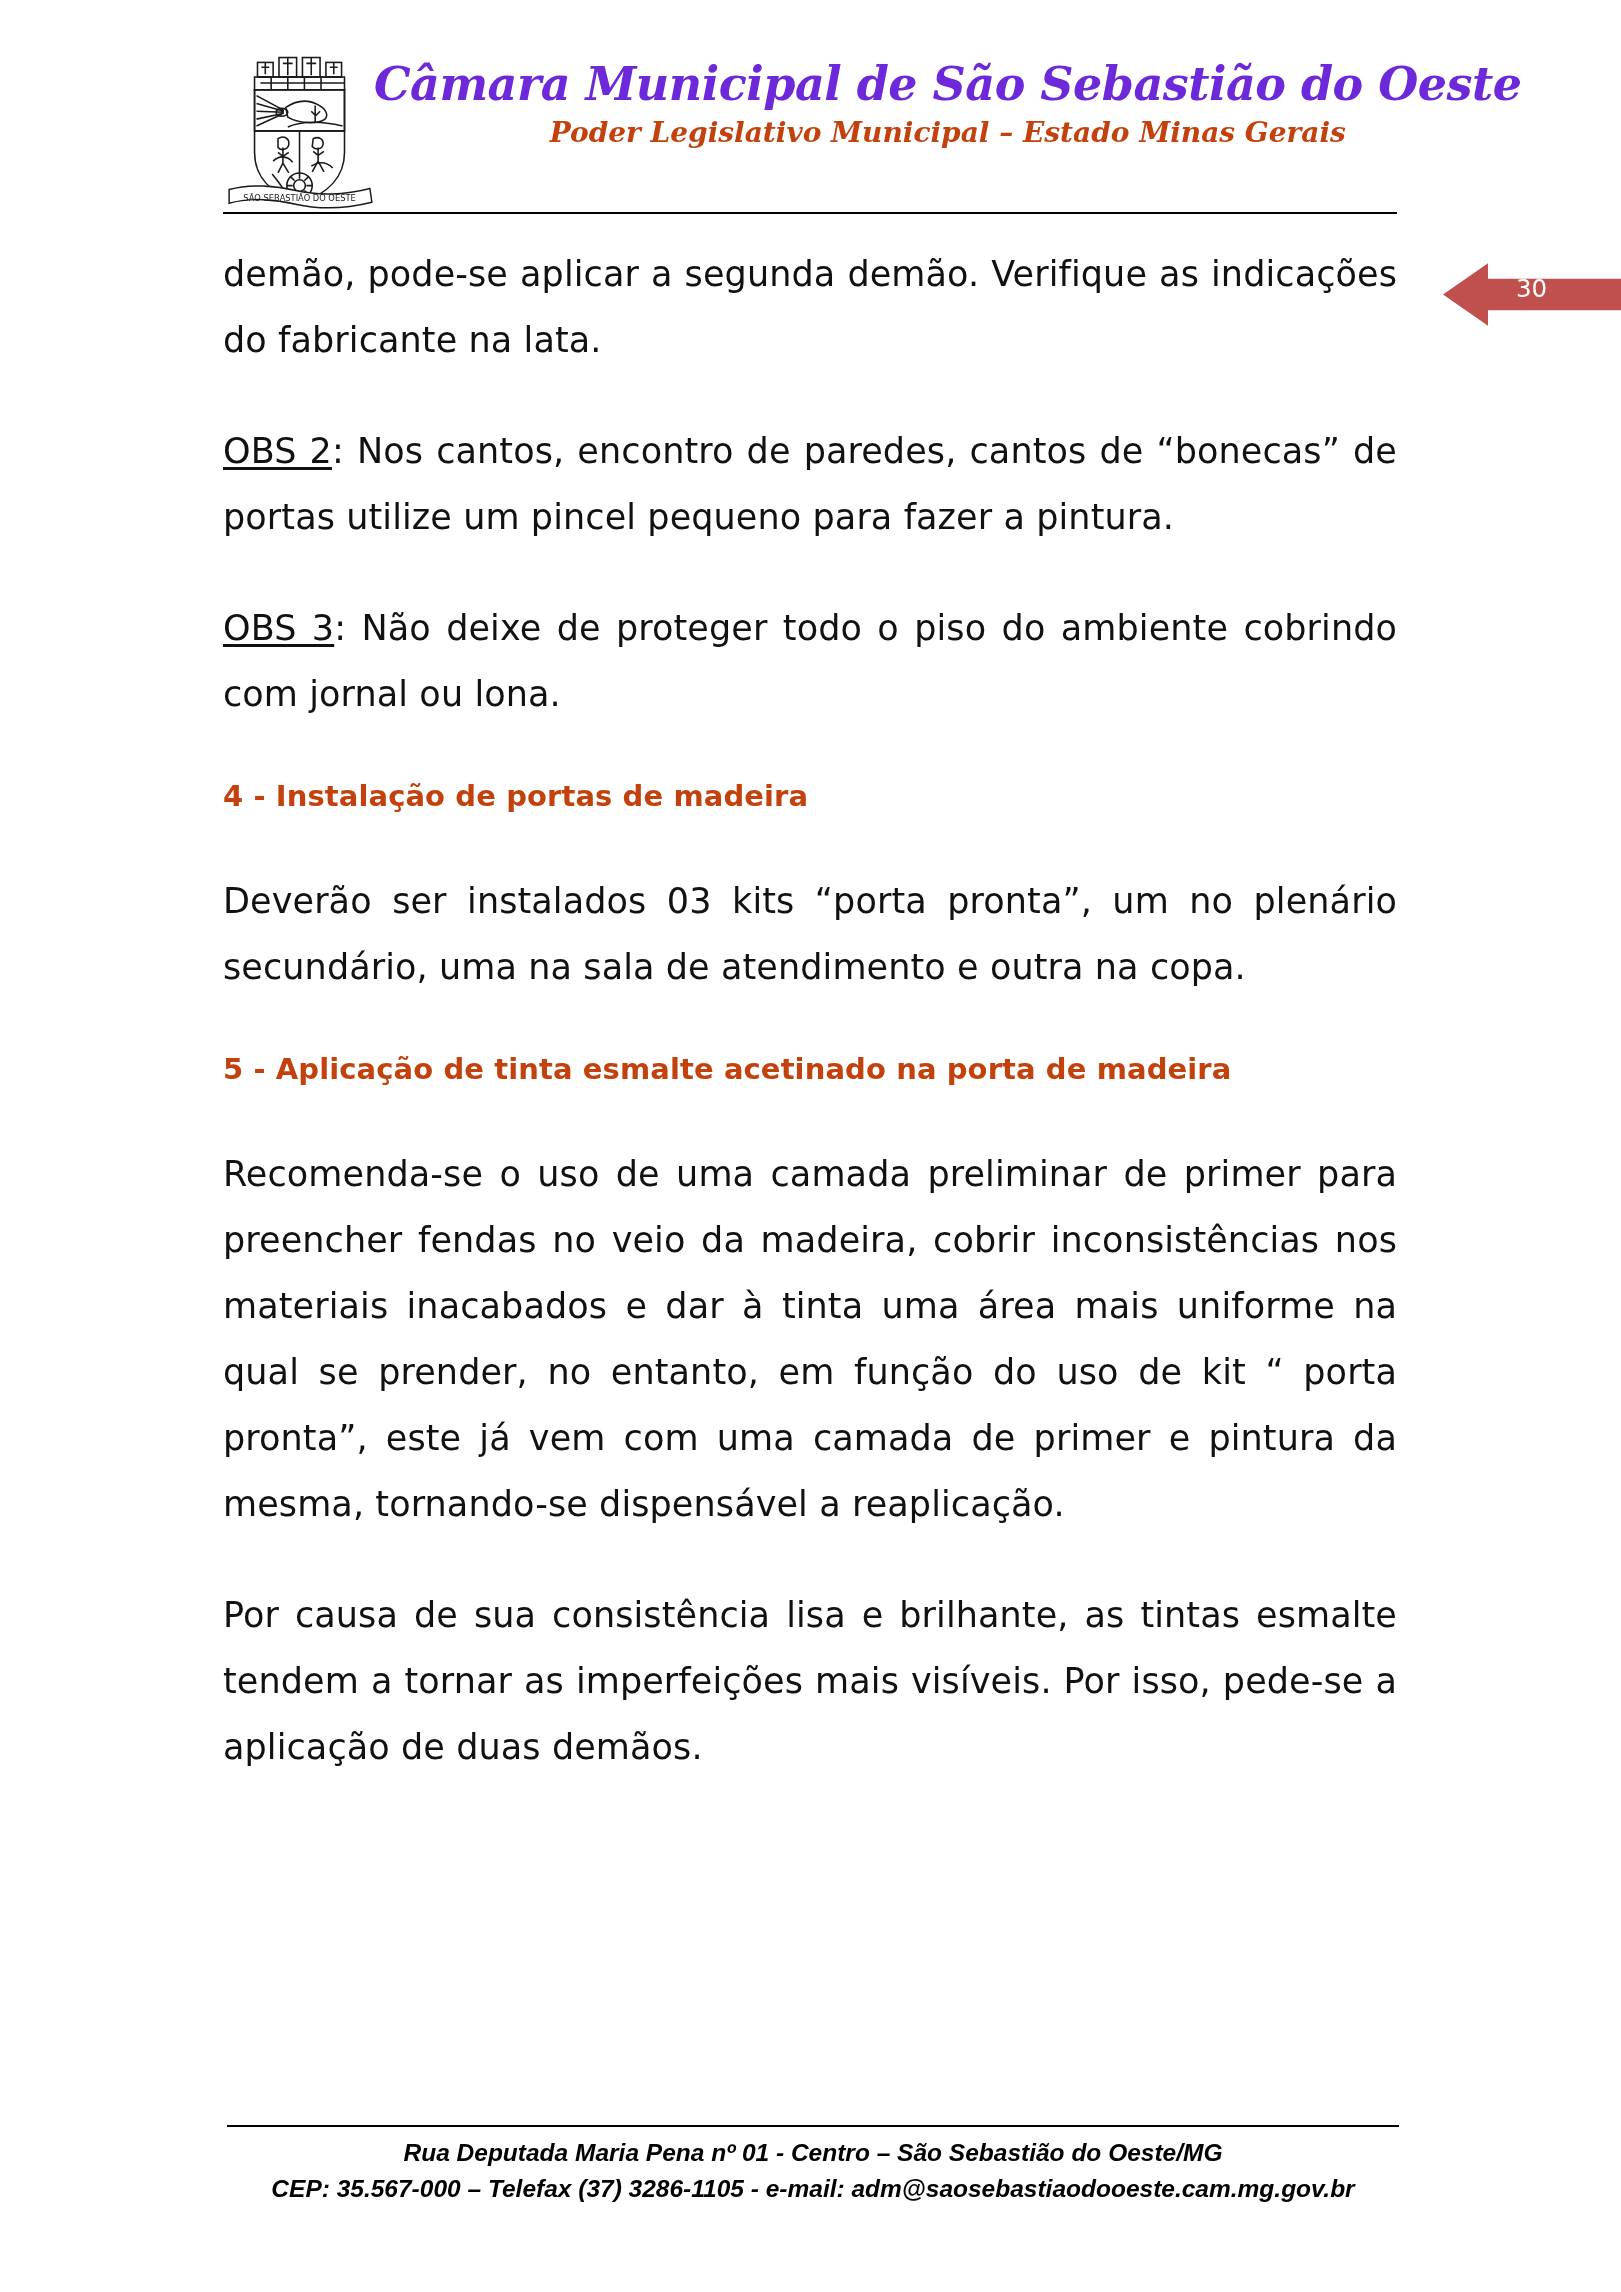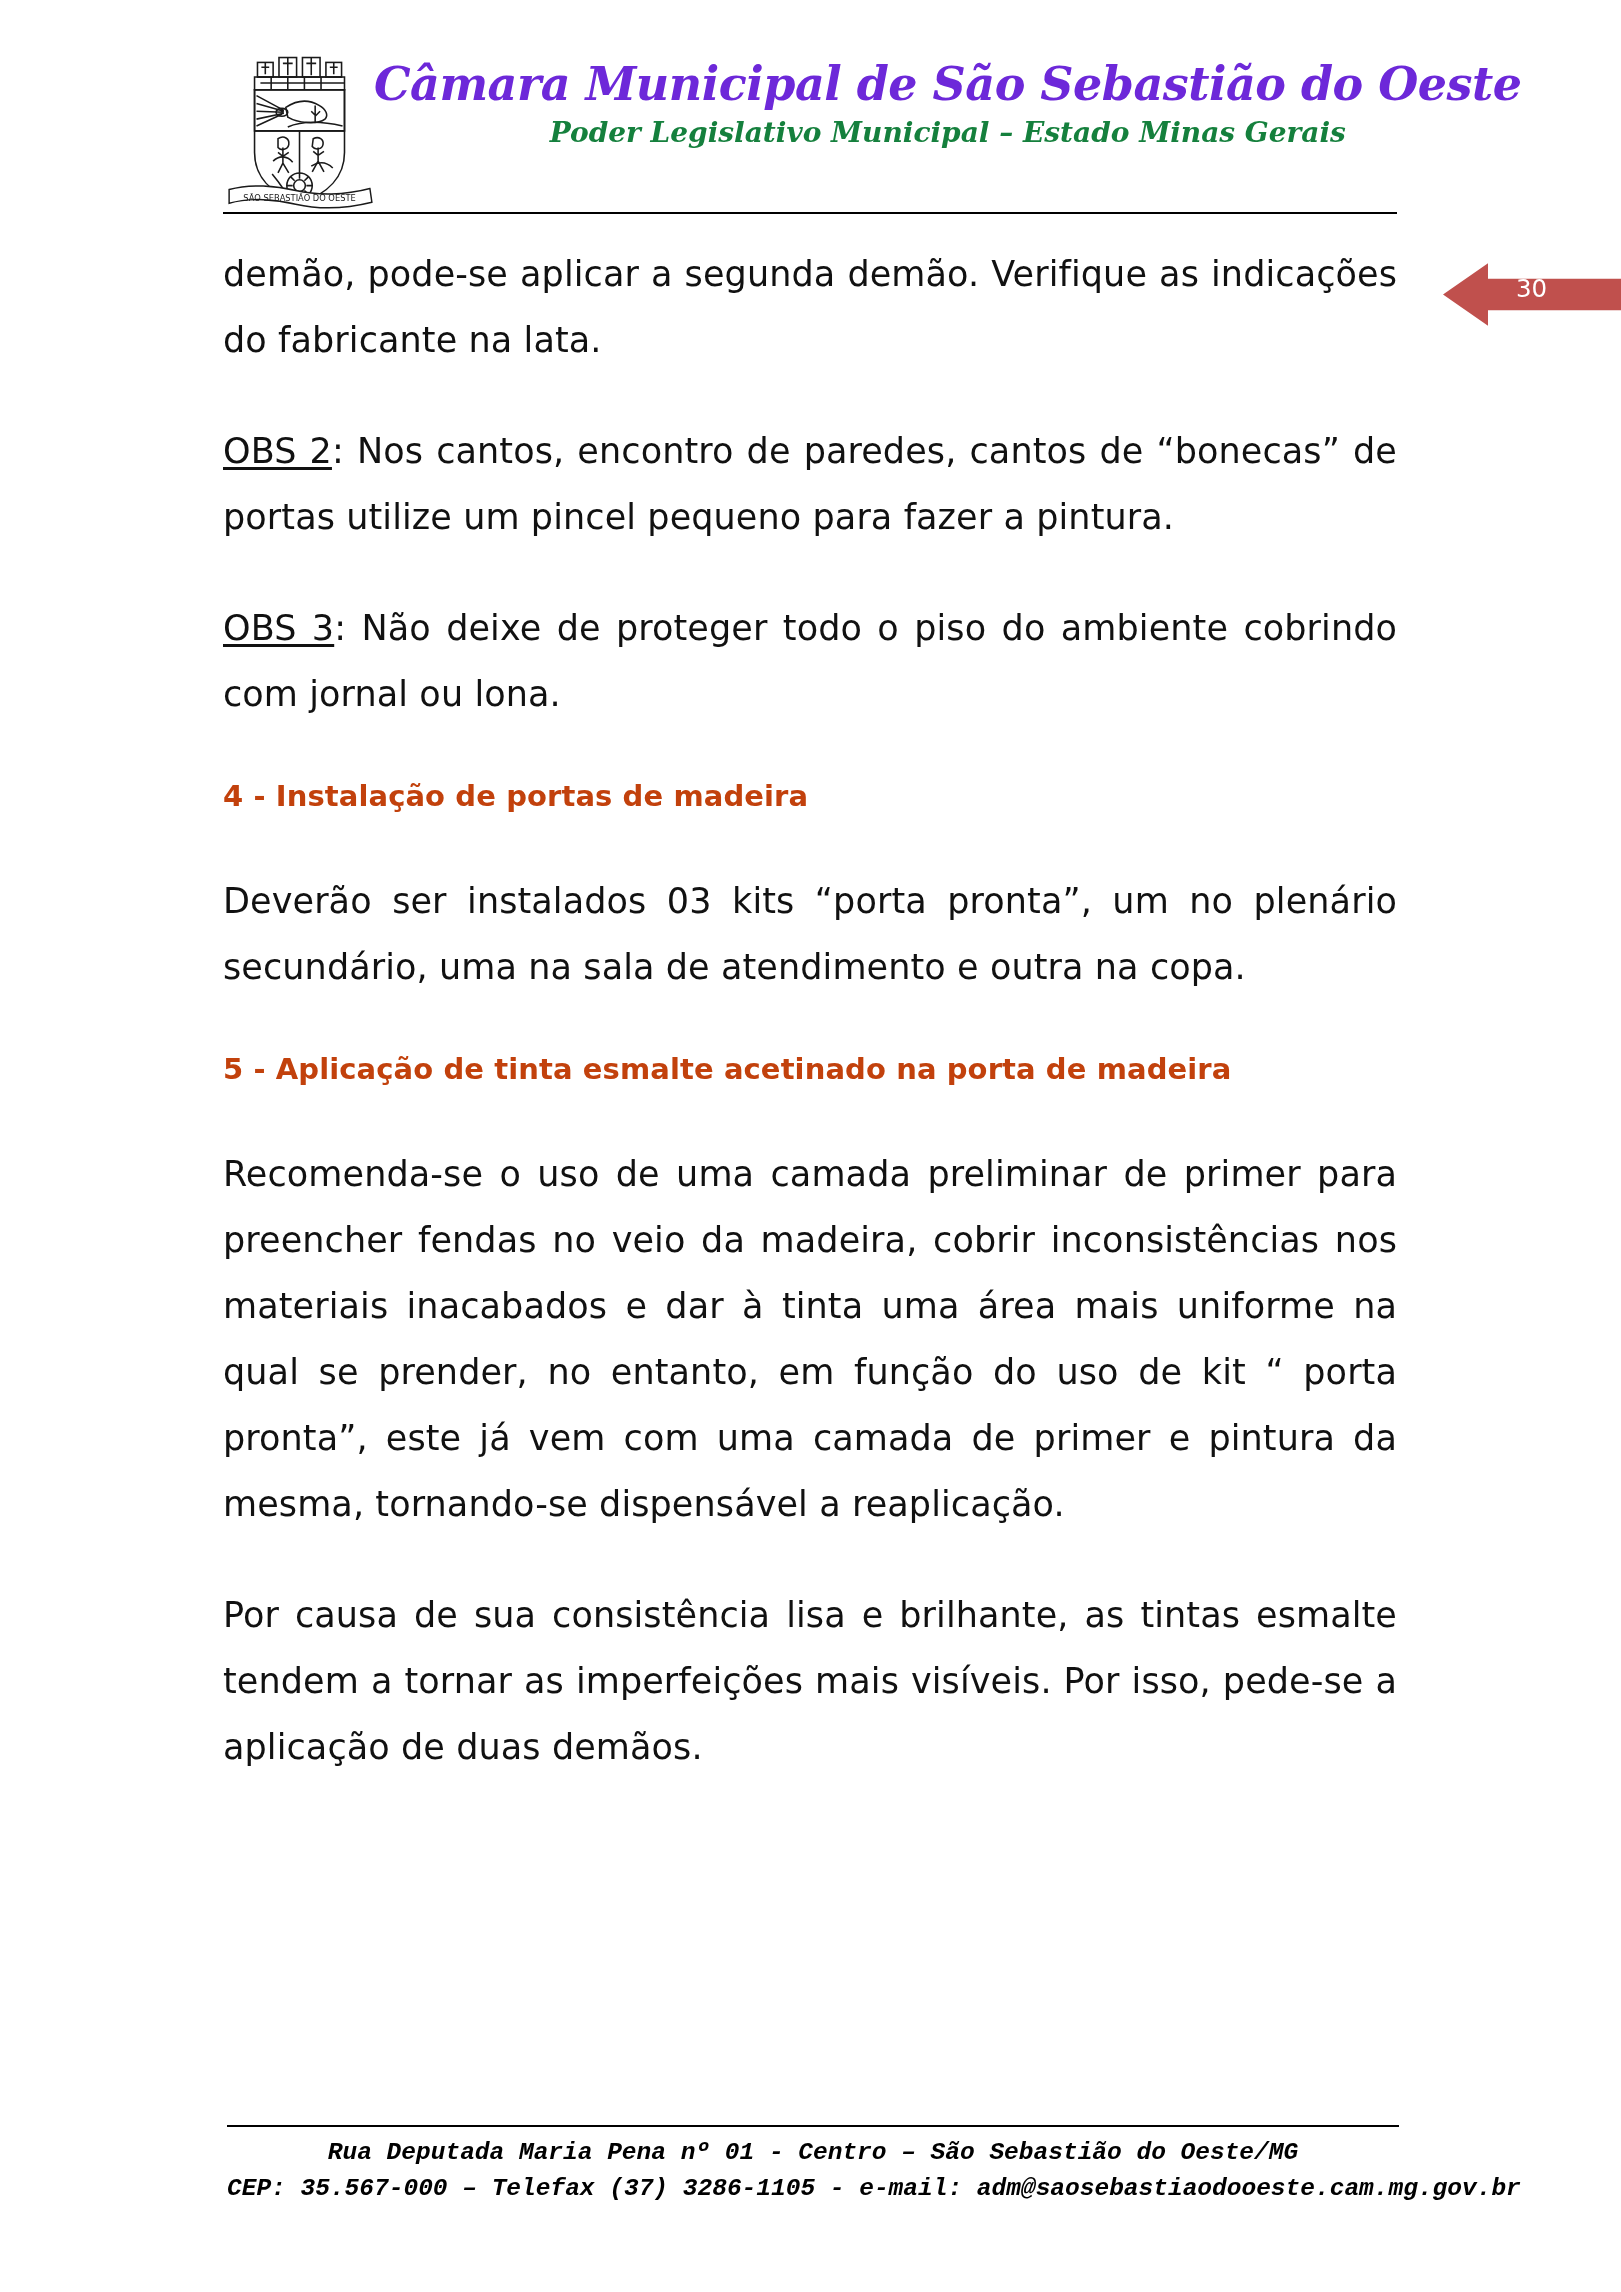--- a/index.html
+++ b/index.html
@@ -48,21 +48,21 @@
     color: #6d28d9;
     letter-spacing: -0.5px;
     white-space: nowrap;
   }
   .org-subtitle {
     font-family: "DejaVu Serif", "Liberation Serif", serif;
     font-style: italic;
     font-weight: bold;
     font-size: 28px;
     line-height: 1.2;
-    color: #15803d;
+    color: #c2410c;
     margin-top: 5.9px;
     white-space: nowrap;
   }
   .header-rule {
     position: absolute;
     left: 223px;
     top: 212px;
     width: 1174px;
     height: 0;
     border-top: 2.9px solid #000000;
@@ -132,21 +132,21 @@
     border-top: 2px solid #000000;
   }
   .footer {
     position: absolute;
     left: 227px;
     top: 2135px;
     width: 1172px;
     text-align: center;
   }
   .footer-line {
-    font-family: Liberation Mono, monospace;
+    font-family: Liberation Sans, sans-serif;
     font-style: italic;
     font-weight: bold;
     font-size: 24.5px;
     line-height: 1.45;
     color: #000000;
     white-space: nowrap;
   }
 </style>
 </head>
 <body>

